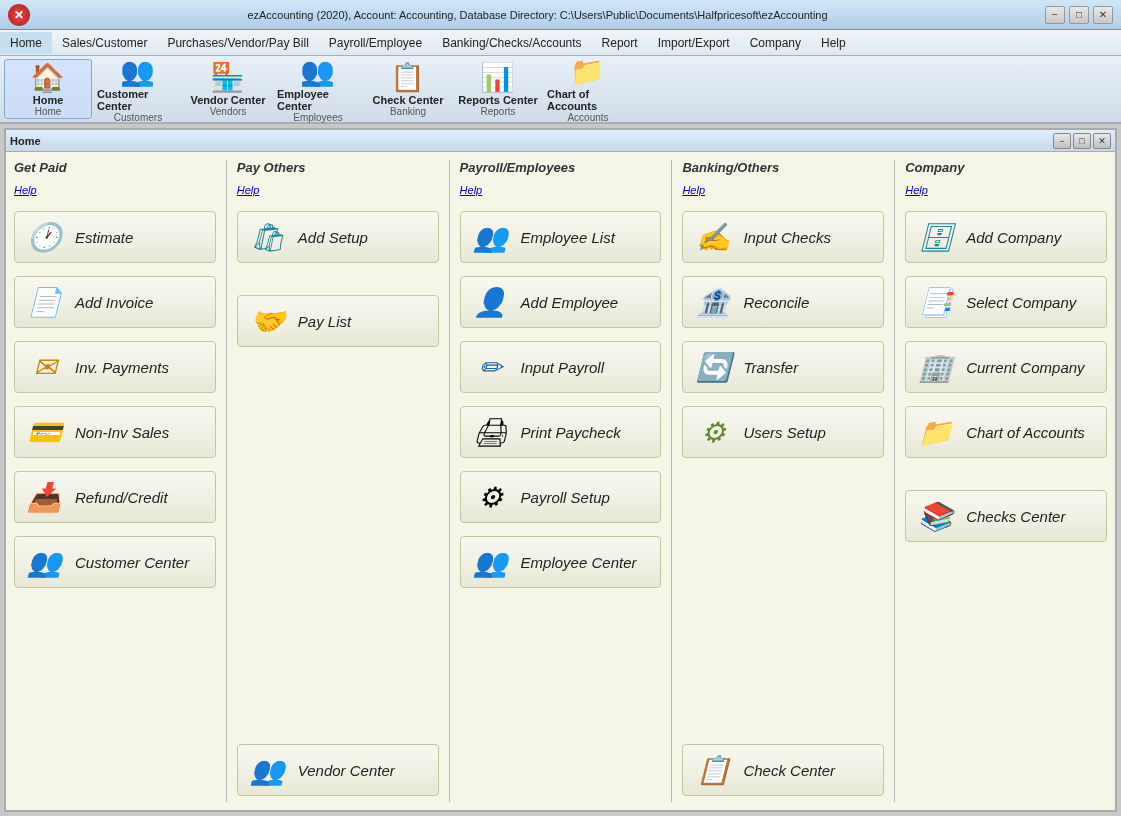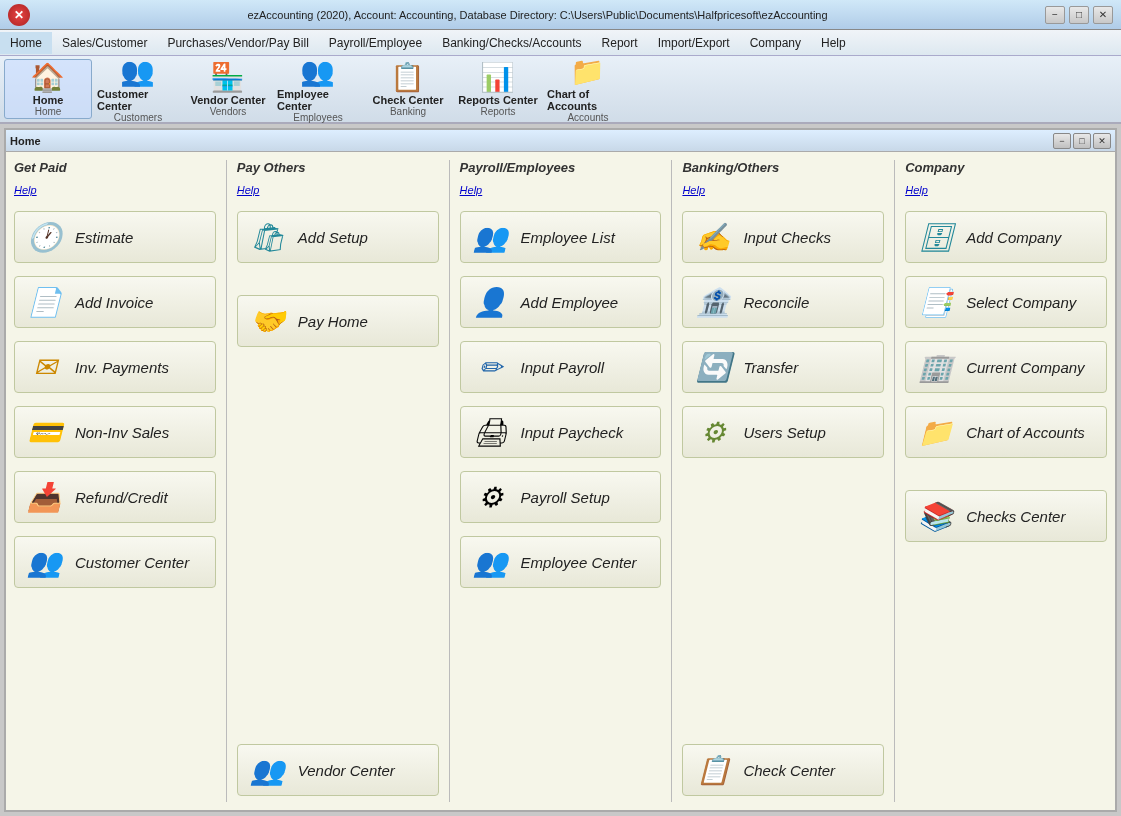--- a/index.html
+++ b/index.html
@@ -282,21 +282,21 @@
         <div class="col-title">Pay Others</div>
         <div class="col-help">Help</div>
 
         <div class="action-btn">
           <div class="action-icon icon-teal">🛍</div>
           <div class="action-label">Add Setup</div>
         </div>
         <div class="col-space"></div>
         <div class="action-btn">
           <div class="action-icon icon-olive">🤝</div>
-          <div class="action-label">Pay Home</div>
+          <div class="action-label">Pay List</div>
         </div>
         <div style="flex:1;"></div>
         <div class="action-btn">
           <div class="action-icon icon-green">👥</div>
           <div class="action-label">Vendor Center</div>
         </div>
       </div>
 
       <div class="col-divider"></div>
 
@@ -311,21 +311,21 @@
         <div class="action-btn">
           <div class="action-icon icon-green">👤</div>
           <div class="action-label">Add Employee</div>
         </div>
         <div class="action-btn">
           <div class="action-icon icon-blue">✏</div>
           <div class="action-label">Input Payroll</div>
         </div>
         <div class="action-btn">
           <div class="action-icon">🖨</div>
-          <div class="action-label">Input Paycheck</div>
+          <div class="action-label">Print Paycheck</div>
         </div>
         <div class="action-btn">
           <div class="action-icon">⚙</div>
           <div class="action-label">Payroll Setup</div>
         </div>
         <div class="action-btn">
           <div class="action-icon icon-brown">👥</div>
           <div class="action-label">Employee Center</div>
         </div>
       </div>

